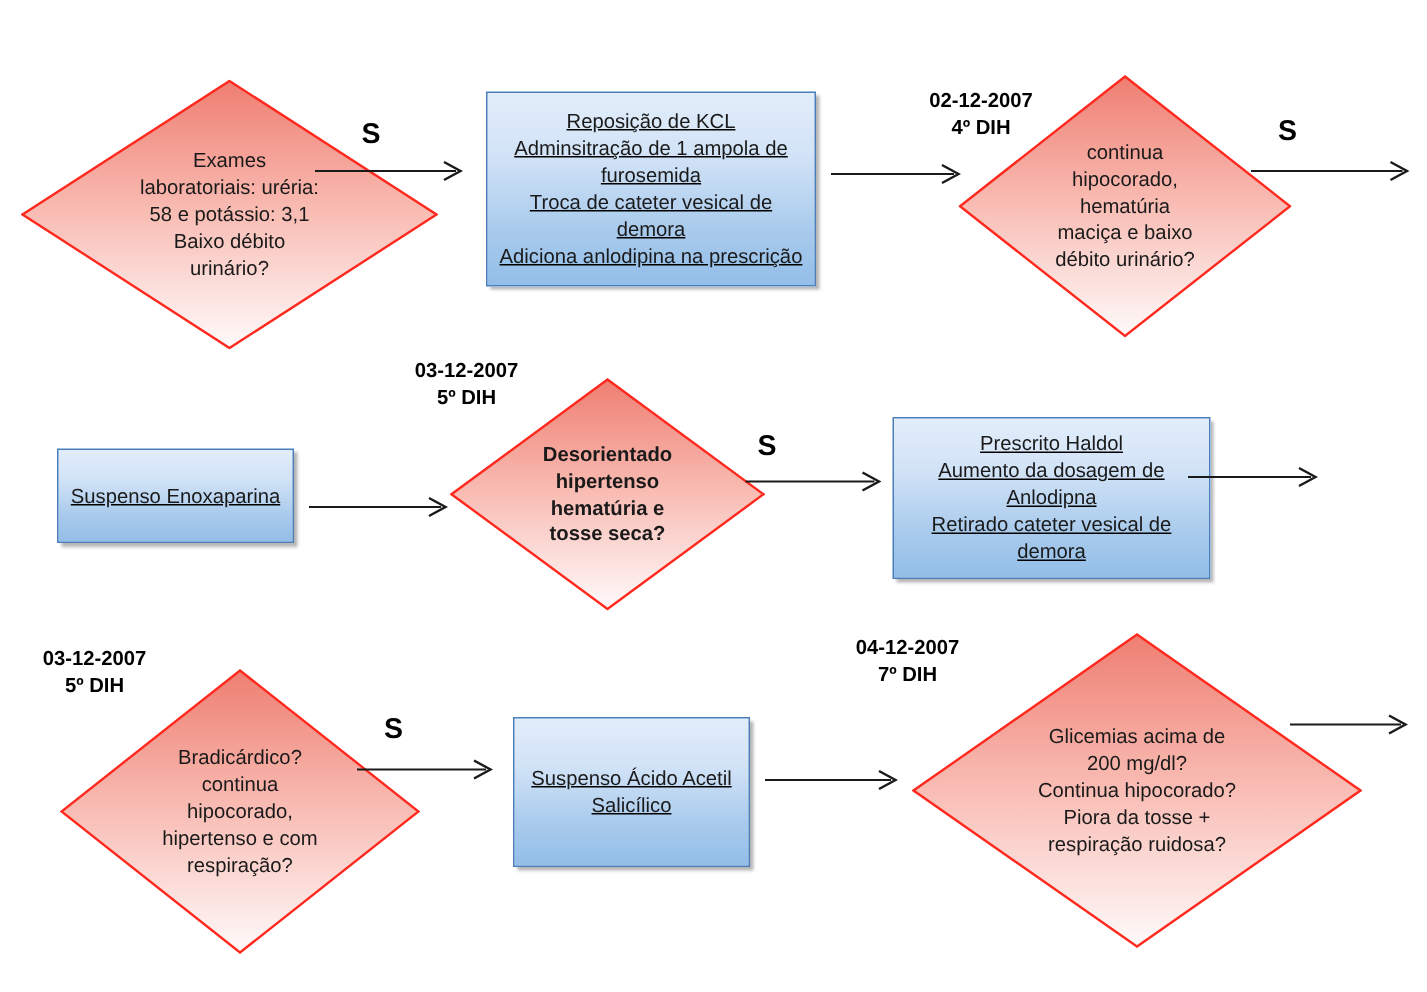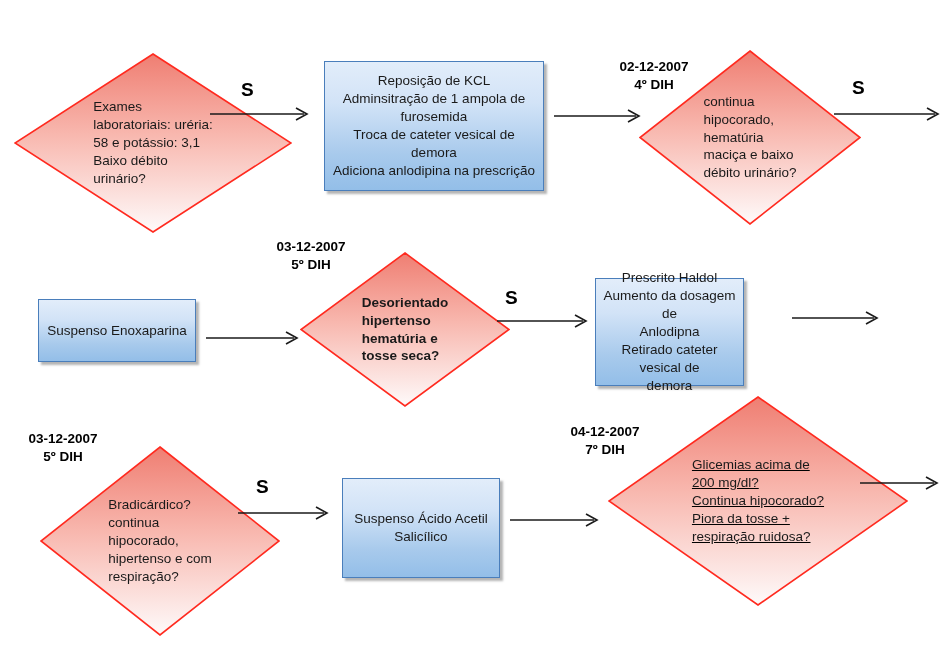--- a/index.html
+++ b/index.html
@@ -25,38 +25,40 @@
     align-items: center;
     justify-content: center;
   }
   .diamond .shape {
     position: absolute;
     inset: 0;
   }
   .diamond .dlabel {
     position: relative;
     z-index: 2;
+    text-align: center;
     color: #1a1a1a;
     font-size: 13.5px;
     line-height: 1.32;
     padding: 0 12px;
     white-space: pre-line;
     pointer-events: none;
   }
 
   
   .rect {
     position: absolute;
     box-sizing: border-box;
     border: 1.5px solid #4A7EBB;
     background: linear-gradient(to bottom, #E2EDFA 0%, #D2E3F7 32%, #A8CAEC 72%, #93BEE8 100%);
     box-shadow: 2.5px 2.5px 2px rgba(120,120,120,0.55);
     display: flex;
     align-items: center;
     justify-content: center;
+    text-decoration: underline;
   }
   .rect .rlabel {
     text-align: center;
     color: #1a1a1a;
     font-size: 13.5px;
     line-height: 1.33;
     padding: 0 6px;
     white-space: pre-line;
   }
 
@@ -198,21 +200,21 @@
 
   <div class="slabel" style="left:505px; top:288px;">S</div>
 
   <div class="arrow" style="left:495px; top:311px; width:106px;">
     <svg width="106" height="20" viewBox="0 0 106 20">
       <line x1="2" y1="10" x2="88" y2="10" stroke="#1a1a1a" stroke-width="1.4"></line>
       <polyline points="80,4 91,10 80,16" fill="none" stroke="#1a1a1a" stroke-width="1.6"></polyline>
     </svg>
   </div>
 
-  <div class="rect" style="left:595px; top:278px; width:149px; height:108px;">
+  <div class="rect" style="left:595px; top:278px; width:212px; height:108px;">
     <div class="rlabel">Prescrito Haldol
 Aumento da dosagem de
 Anlodipna
 Retirado cateter vesical de
 demora</div>
   </div>
 
   <div class="arrow" style="left:790px; top:308px; width:100px;">
     <svg width="100" height="20" viewBox="0 0 100 20">
       <line x1="2" y1="10" x2="84" y2="10" stroke="#1a1a1a" stroke-width="1.4"></line>
@@ -258,21 +260,21 @@
   <div class="arrow" style="left:508px; top:510px; width:104px;">
     <svg width="104" height="20" viewBox="0 0 104 20">
       <line x1="2" y1="10" x2="86" y2="10" stroke="#1a1a1a" stroke-width="1.4"></line>
       <polyline points="78,4 89,10 78,16" fill="none" stroke="#1a1a1a" stroke-width="1.6"></polyline>
     </svg>
   </div>
 
   <div class="caption" style="left:550px; top:423px; width:110px;">04-12-2007
 7º DIH</div>
 
-  <div class="diamond" style="left:608px; top:396px; width:300px; height:210px;text-decoration:underline;">
+  <div class="diamond" style="left:608px; top:422px; width:300px; height:210px;">
     <svg class="shape" viewBox="0 0 300 210" preserveAspectRatio="none">
       <defs>
         <linearGradient id="dgrad5" x1="0" y1="0" x2="0" y2="1">
           <stop offset="0%" stop-color="#EF7E72"></stop>
           <stop offset="45%" stop-color="#F8B7AE"></stop>
           <stop offset="100%" stop-color="#FEFAFA"></stop>
         </linearGradient>
       </defs>
       <polygon points="150,1 299,105 150,209 1,105" fill="url(#dgrad5)" stroke="#FF2A1F" stroke-width="1.6"></polygon>
     </svg>

